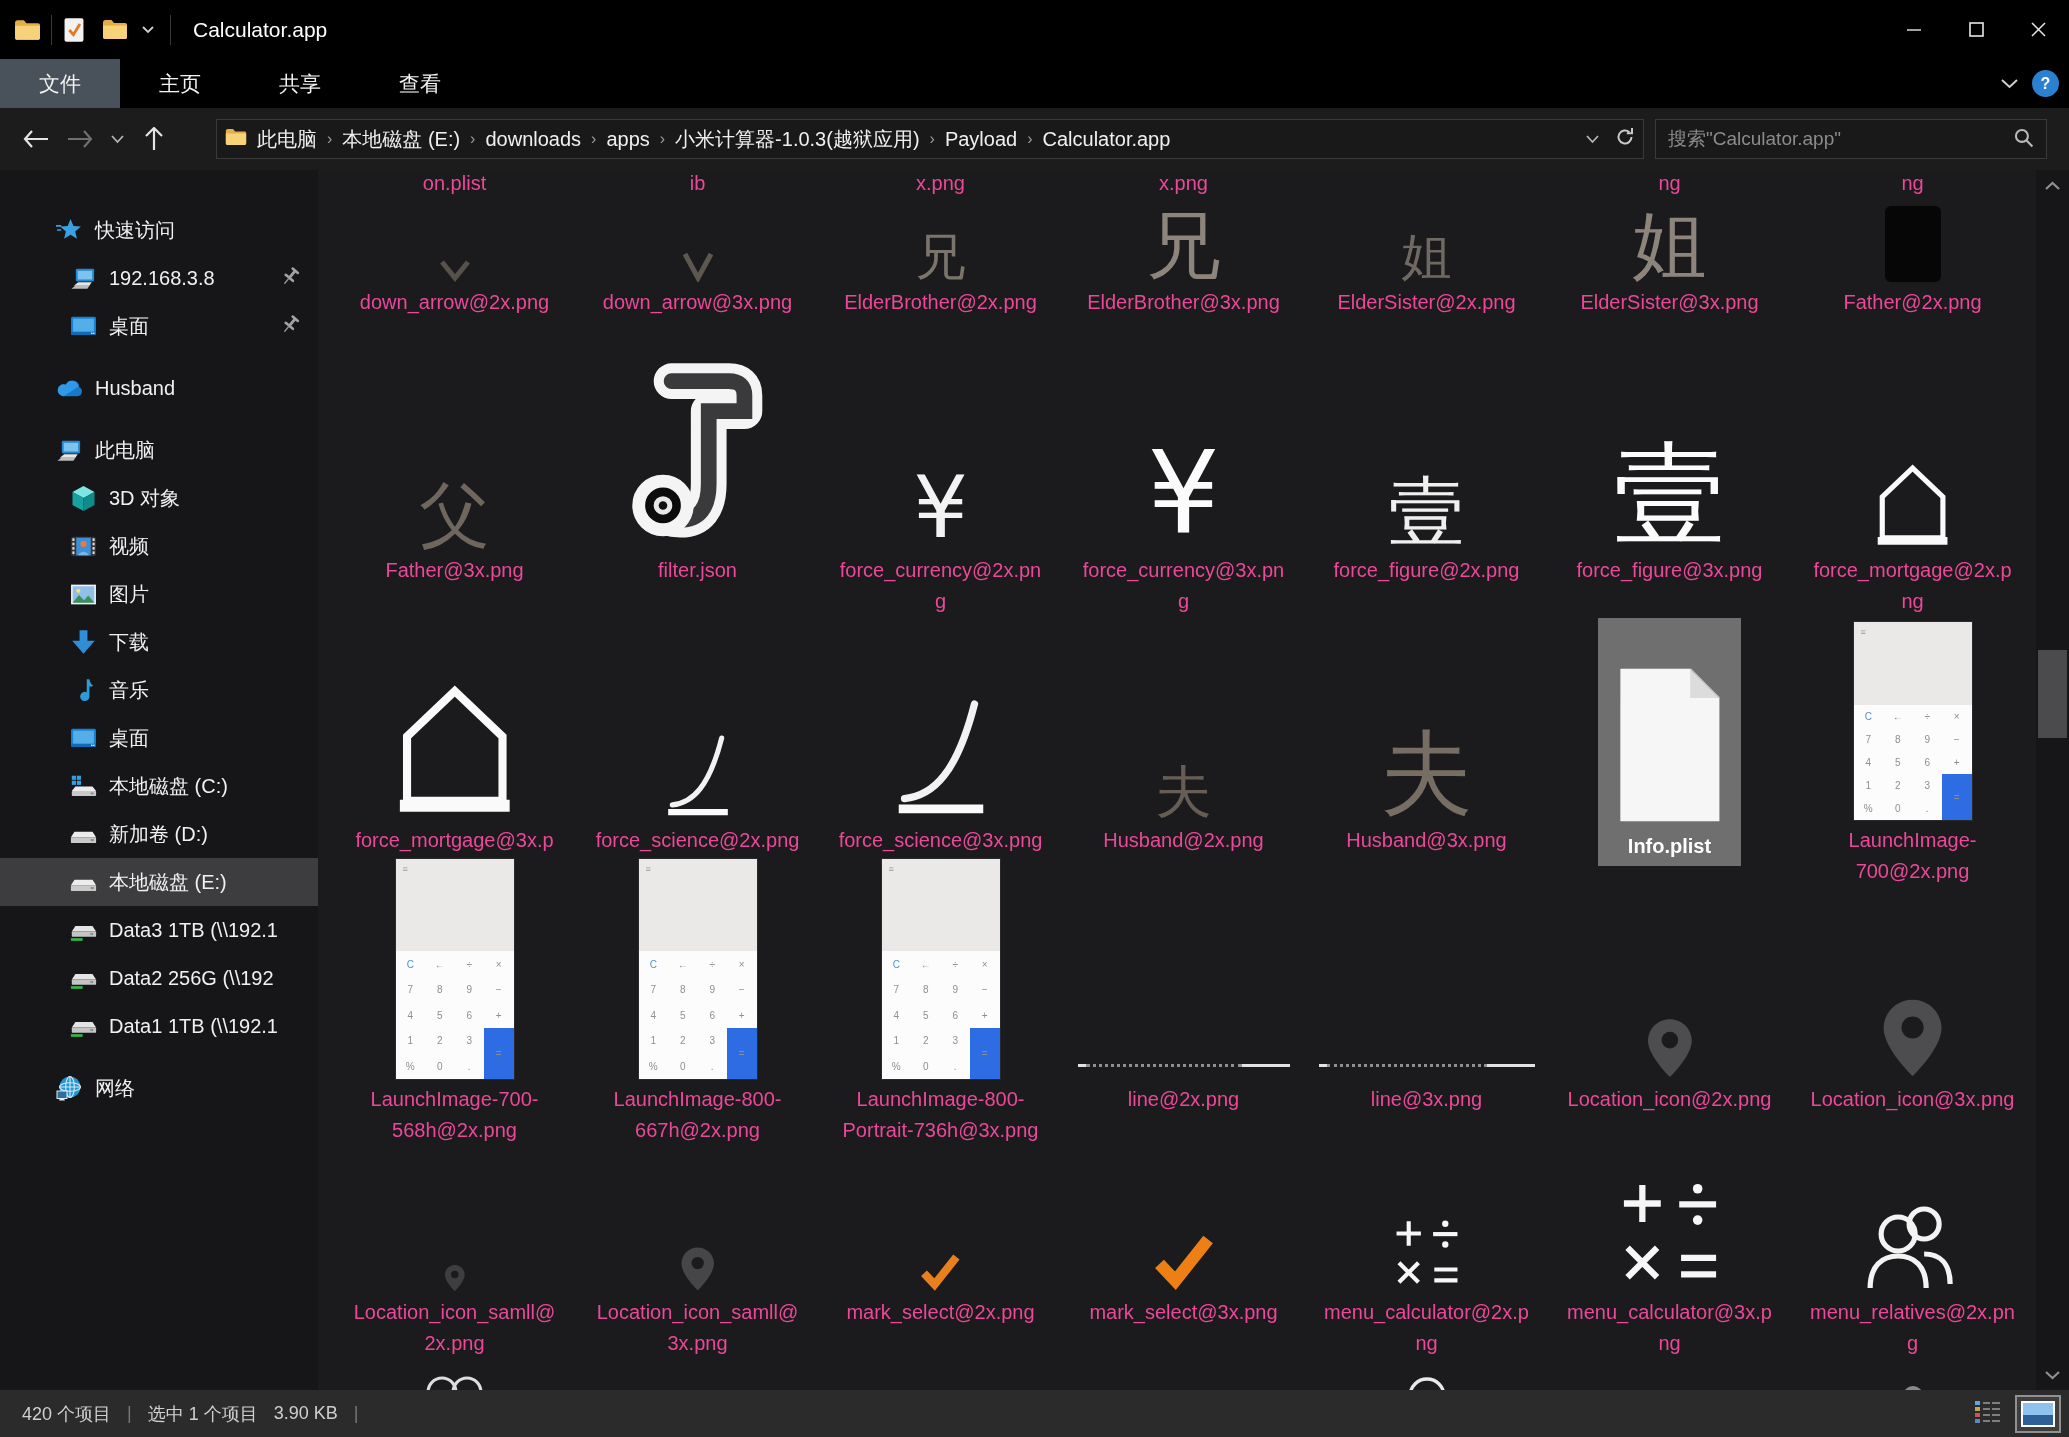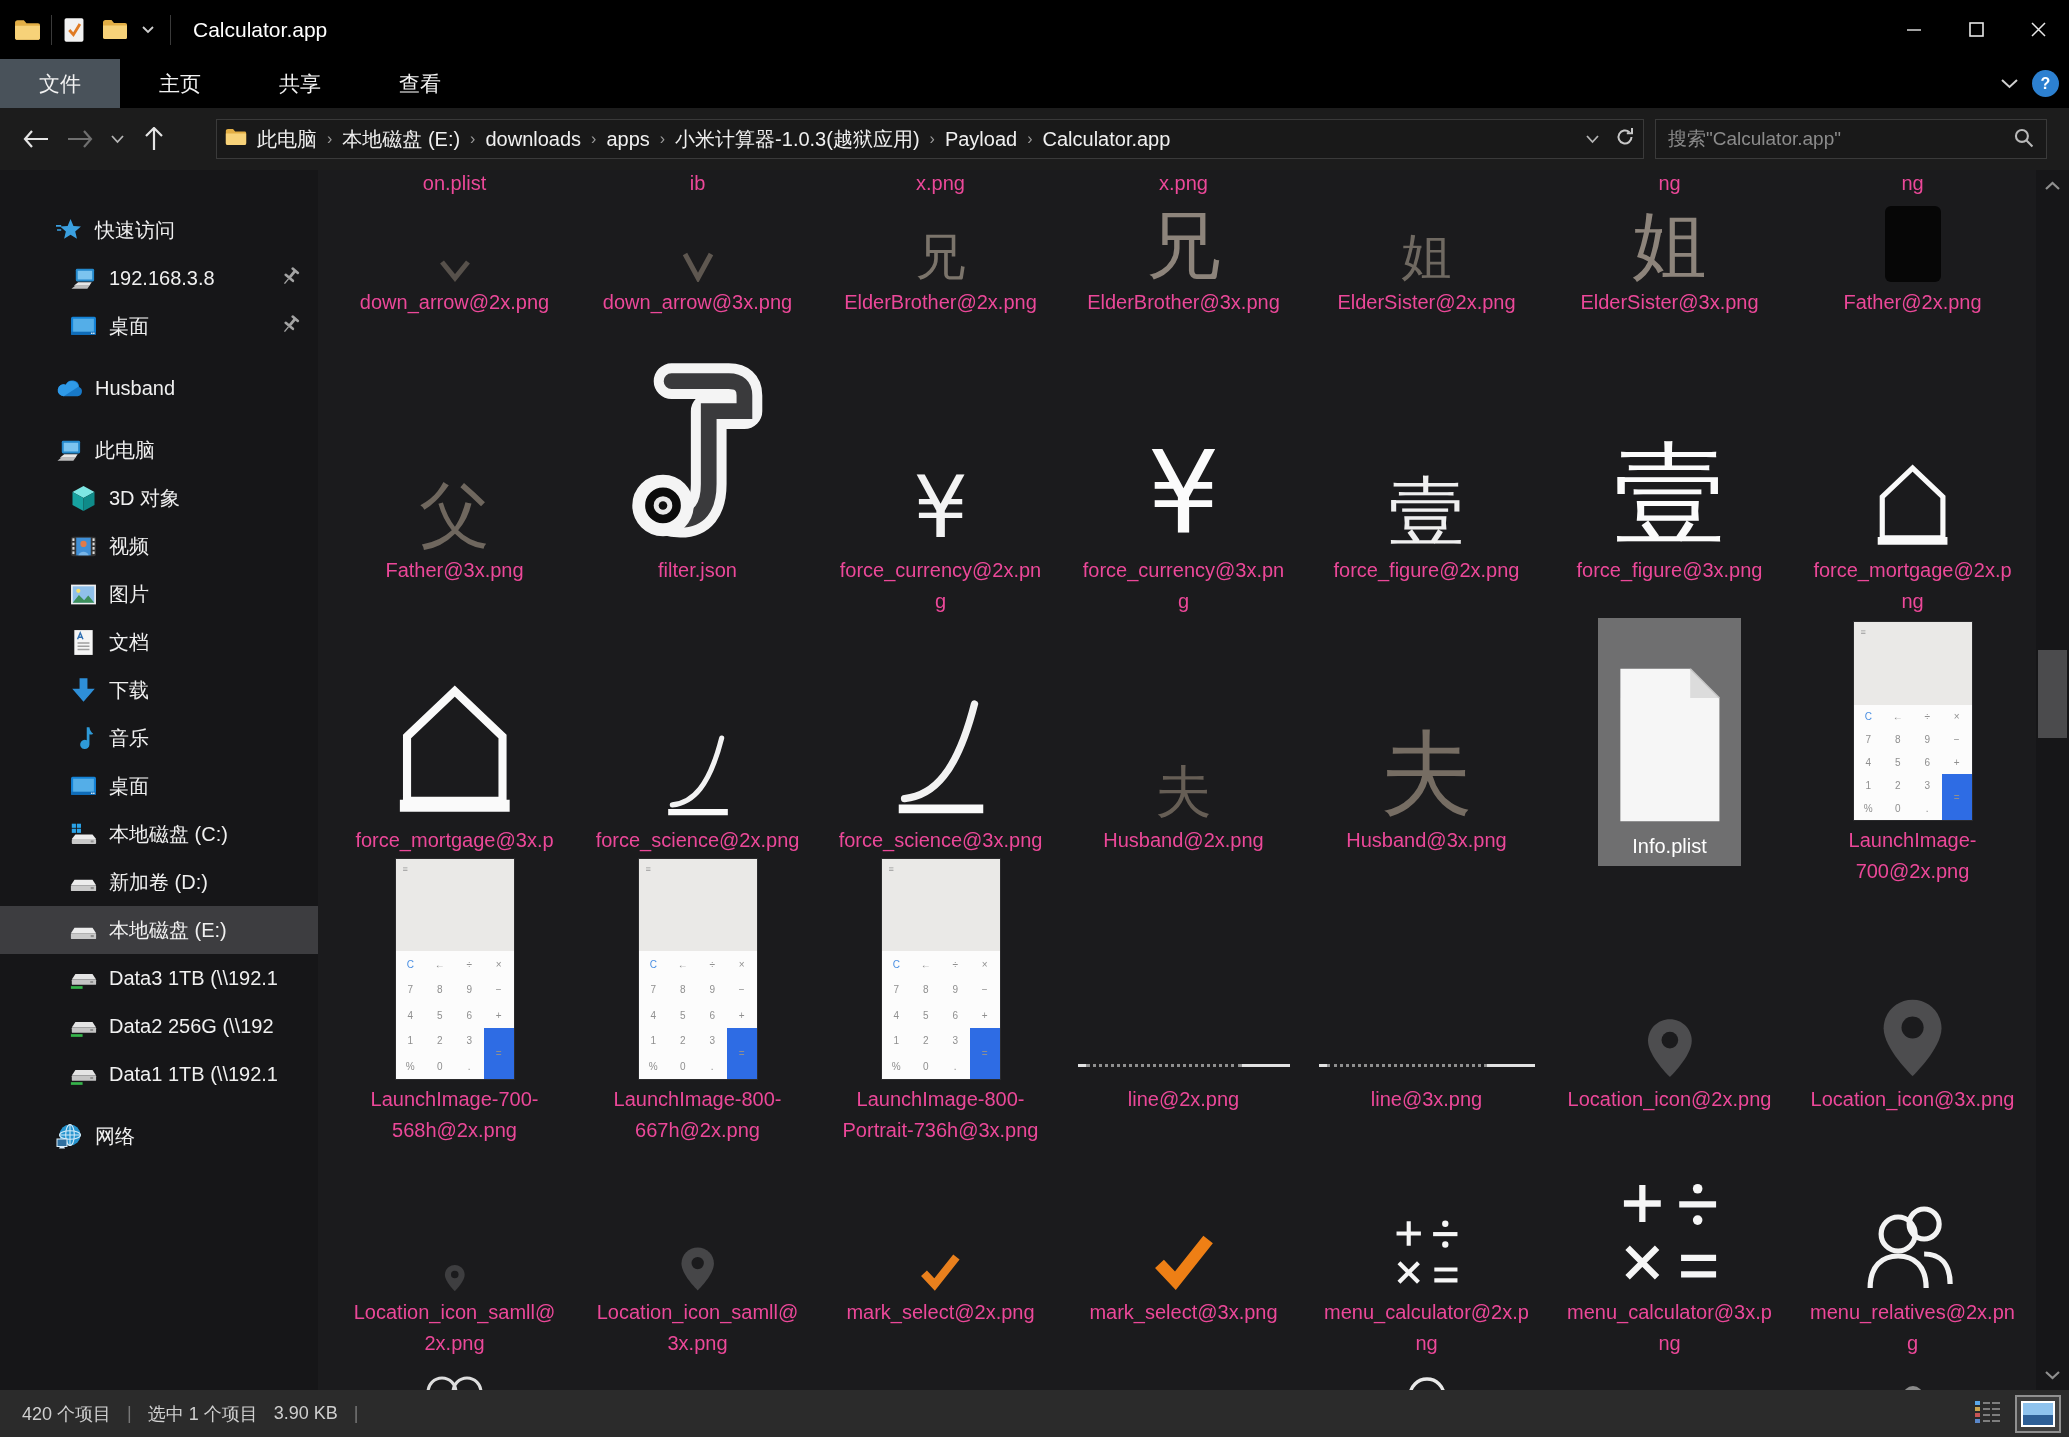--- a/index.html
+++ b/index.html
@@ -43,21 +43,21 @@
   
   .file-row{position:absolute;left:333px;width:1701px;display:flex;z-index:1;}
   .row0{top:168px;} .row1{top:210px;} .row2{top:352px;} .row3{top:618px;}
   .row4{top:893px;} .row5{top:1200px;} .row6{top:1360px;}
   .file-cell{width:243px;display:flex;flex-direction:column;align-items:center;}
   .ibox{display:flex;align-items:flex-end;justify-content:center;}
   .row1 .ibox{height:72px;} .row2 .ibox{height:198px;} .row3 .ibox{height:202px;}
   .row4 .ibox{height:186px;} .row5 .ibox{height:92px;} .row6 .ibox{height:30px;overflow:hidden;}
   .file-label{margin-top:5px;font-size:20px;line-height:31px;color:#ec4899;text-align:center;max-width:206px;overflow-wrap:anywhere;}
   .row0 .file-label{margin-top:0;}
-  .selwrap{background:#6f6f70;padding:6px 16px 4px;display:flex;flex-direction:column;align-items:center;}
+  .selwrap{background:#6f6f70;padding:6px 16px 4px;display:flex;flex-direction:column;align-items:center;font-weight:bold;}
   .selwrap .file-label{color:#fff;}
   .glyph-ic{font-family:"DejaVu Sans","Liberation Sans",sans-serif;display:block;}
   .dark-rect{background:#060606;border-radius:6px;}
   
   .calc{width:118px;background:#fcfcfc;display:flex;flex-direction:column;box-shadow:0 0 0 1px #2a2a2c;}
   .calc-top{height:42%;background:#eae9e7;position:relative;}
   .calc-burger{position:absolute;left:7px;top:5px;font-size:9px;color:#9a9a9a;}
   .calc-keys{flex:1;position:relative;display:grid;grid-template-columns:repeat(4,1fr);grid-template-rows:repeat(5,1fr);}
   .calc-keys span{display:flex;align-items:center;justify-content:center;font-size:10px;color:#8f8f8f;}
   .calc-keys .kc{color:#4a8fe2;}
@@ -304,30 +304,20 @@
       <div class="side-item lvl1">
         <span class="si"><svg class="si" viewBox="0 0 26 21">
             <rect x="1" y="1" width="24" height="19" fill="#f0f0f0"></rect>
             <rect x="2.6" y="2.6" width="20.8" height="15.8" fill="#8fc0ea"></rect>
             <path d="M2.6 18.4l6-7.5 5 5.2 4-4.6 5.8 6.9Z" fill="#3c8f5a"></path>
             <circle cx="8" cy="7" r="2" fill="#f7e06b"></circle>
           </svg></span>
         <span>图片</span>
       </div>
       <div class="side-item lvl1">
-        <span class="si"><svg class="si" viewBox="0 0 20 25">
-            <rect x="1.5" y="1" width="17" height="23" fill="#f5f5f5"></rect>
-            <path d="M4.5 9.5 7 3.5l2.5 6M5.5 7.6h3.2" stroke="#2f6fb2" stroke-width="1.3" fill="none"></path>
-            <g stroke="#9f9f9f" stroke-width="1.4">
-              <path d="M4.5 13h11M4.5 16h11M4.5 19h11"></path>
-            </g>
-          </svg></span>
-        <span>文档</span>
-      </div>
-      <div class="side-item lvl1">
         <span class="si"><svg class="si" viewBox="0 0 22 24">
             <path d="M7.5 1h7v9.5H21L11 22 1 10.5h6.5Z" fill="#2e8fd8"></path>
           </svg></span>
         <span>下载</span>
       </div>
       <div class="side-item lvl1">
         <span class="si"><svg class="si" viewBox="0 0 18 25">
             <path d="M12 2h2.5c.5 3 1.5 4.5 3.5 6-1.5 1-2.5 1-3.5.5V18a4.3 4.3 0 1 1-2.5-3.9Z" fill="#2e9ad8"></path>
           </svg></span>
         <span>音乐</span>

